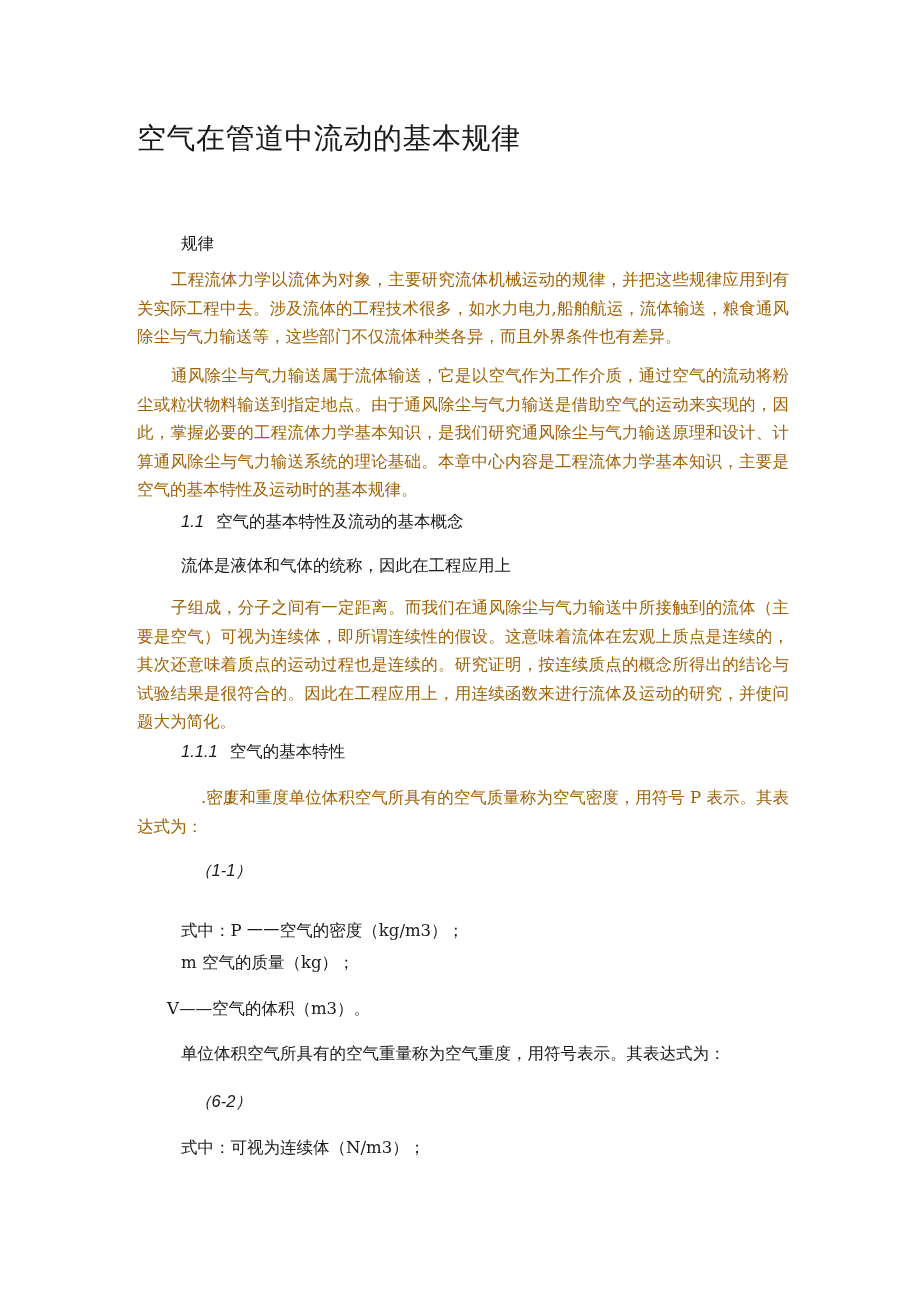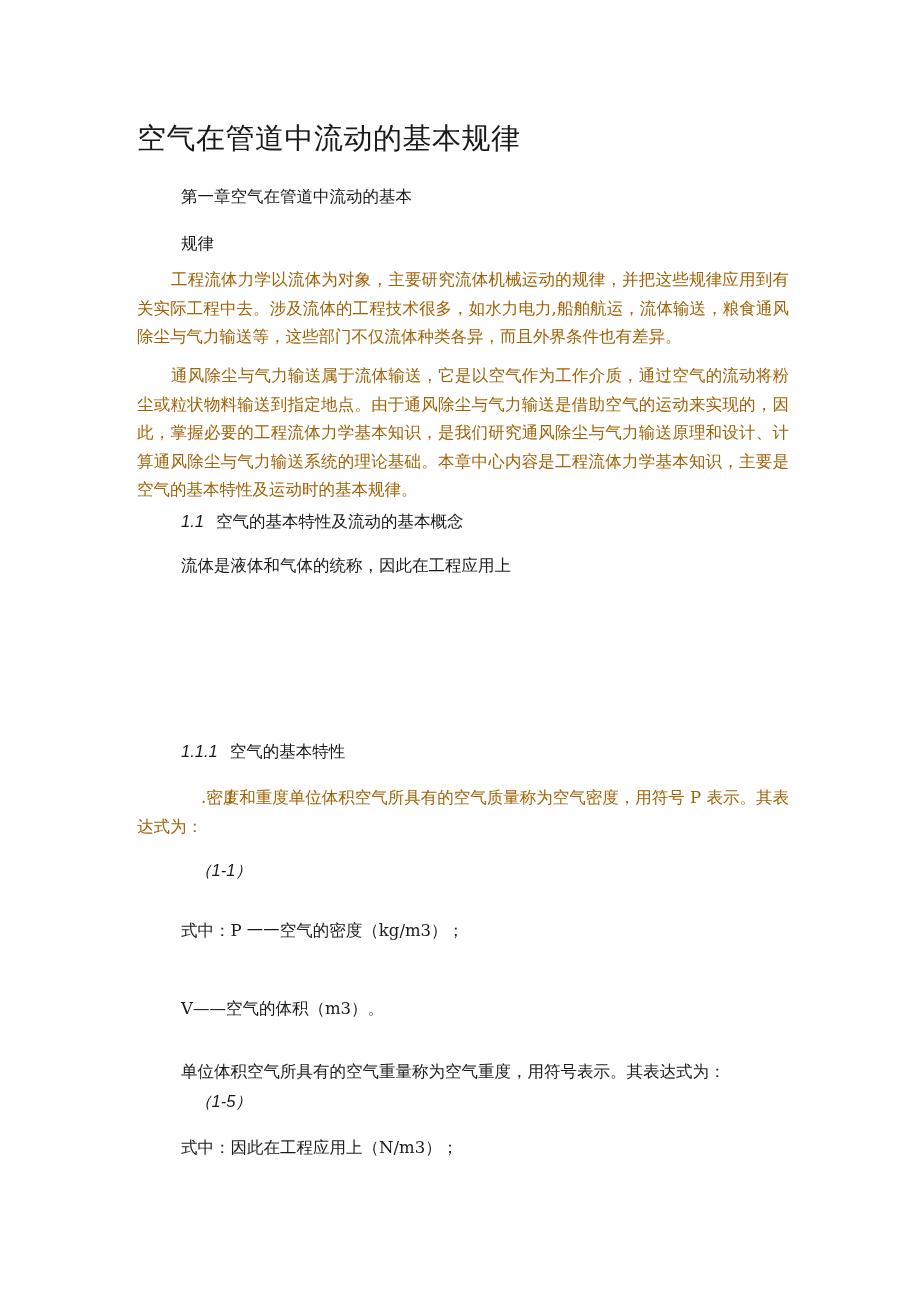--- a/index.html
+++ b/index.html
@@ -59,48 +59,49 @@
       font-style: italic;
     }
   </style>
 </head>
 <body>
 
 <div class="page">
 
   <h1 class="title">空气在管道中流动的基本规律</h1>
 
-  <p class="line" style="left:181px; top:182px;">第一章空气在管道中流动的基本</p>
   <p class="line" style="left:181px; top:229px;">规律</p>
 
   <p class="para" style="top:266px;">工程流体力学以流体为对象，主要研究流体机械运动的规律，并把这些规律应用到有关实际工程中去。涉及流体的工程技术很多，如水力电力,船舶航运，流体输送，粮食通风除尘与气力输送等，这些部门不仅流体种类各异，而且外界条件也有差异。</p>
 
   <p class="para" style="top:362px;">通风除尘与气力输送属于流体输送，它是以空气作为工作介质，通过空气的流动将粉尘或粒状物料输送到指定地点。由于通风除尘与气力输送是借助空气的运动来实现的，因此，掌握必要的工程流体力学基本知识，是我们研究通风除尘与气力输送原理和设计、计算通风除尘与气力输送系统的理论基础。本章中心内容是工程流体力学基本知识，主要是空气的基本特性及运动时的基本规律。</p>
 
   <p class="line" style="left:181px; top:506px;">
     <span class="sans">1.1</span><span style="display:inline-block;width:12px;"></span><span>空气的基本特性及流动的基本概念</span>
   </p>
 
   <p class="line" style="left:181px; top:551px;">流体是液体和气体的统称，因此在工程应用上</p>
 
+  <p class="para" style="top:594px;">子组成，分子之间有一定距离。而我们在通风除尘与气力输送中所接触到的流体（主要是空气）可视为连续体，即所谓连续性的假设。这意味着流体在宏观上质点是连续的，其次还意味着质点的运动过程也是连续的。研究证明，按连续质点的概念所得出的结论与试验结果是很符合的。因此在工程应用上，用连续函数来进行流体及运动的研究，并使问题大为简化。</p>
 
   <p class="line" style="left:181px; top:736px;">
     <span class="sans">1.1.1</span><span style="display:inline-block;width:12px;"></span><span>空气的基本特性</span>
   </p>
 
   <p class="para" style="top:784px; text-indent:44px;">
     <span class="sans" style="position:absolute; left:44px; top:0; font-size:17px;">1</span><span style="display:inline-block;width:20px;"></span><span>.密度和重度单位体积空气所具有的空气质量称为空气密度，用符号 P 表示。其表达式为：</span>
   </p>
 
   <p class="line sans" style="left:195px; top:855px;">（1-1）</p>
 
   <p class="line" style="left:181px; top:902px;margin-top:14px;">式中：P 一一空气的密度（kg/m3）；</p>
 
+  <p class="line" style="left:181px; top:948px;">m 空气的质量（kg）；</p>
 
-  <p class="line" style="left:181px; top:994px;text-align:right;">V——空气的体积（m3）。</p>
+  <p class="line" style="left:167px; top:994px;text-align:right;">V——空气的体积（m3）。</p>
 
-  <p class="line" style="left:181px; top:1039px;margin-top:18px;">单位体积空气所具有的空气重量称为空气重度，用符号表示。其表达式为：</p>
+  <p class="line" style="left:181px; top:1039px;">单位体积空气所具有的空气重量称为空气重度，用符号表示。其表达式为：</p>
 
-  <p class="line sans" style="left:195px; top:1086px;">（1-5）</p>
+  <p class="line sans" style="left:195px; top:1086px;">（6-2）</p>
 
-  <p class="line" style="left:181px; top:1133px;">式中：因此在工程应用上（N/m3）；</p>
+  <p class="line" style="left:181px; top:1133px;">式中：可视为连续体（N/m3）；</p>
 
 </div>
 
 </body></html>

